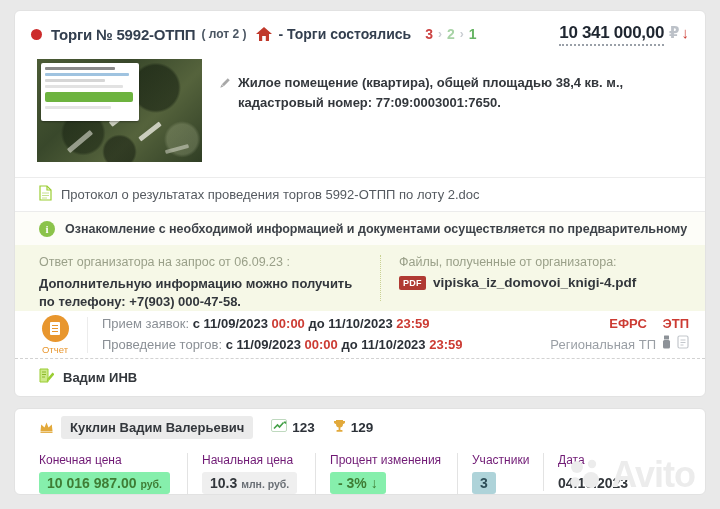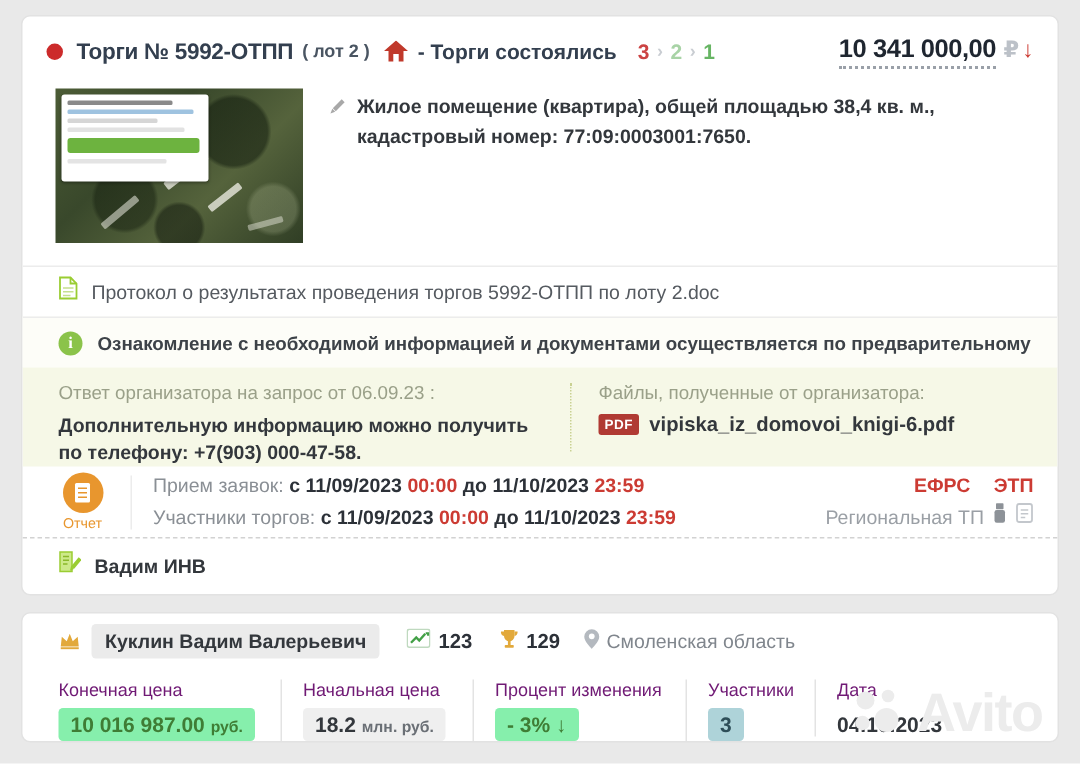--- a/index.html
+++ b/index.html
@@ -36,21 +36,21 @@
   .bld { position:absolute; background:rgba(232,232,222,.8); border-radius:1px; }
   .map-marker { position:absolute; left:86px; top:44px; width:7px; height:7px; border-radius:50%; background:#3f8fd6; border:1px solid #fff; }
   .map-popup { position:absolute; left:4px; top:4px; width:98px; height:58px; background:#fff; border-radius:2px; box-shadow:0 1px 2px rgba(0,0,0,.35); padding:4px; }
   .pl { height:3px; border-radius:1px; margin-bottom:3px; }
   .pl-t { width:70px; background:#8a8a8a; }
   .pl-b { width:84px; background:#9fc3e0; }
   .pl-g1 { width:60px; background:#d6d6d6; }
   .pl-g2 { width:78px; background:#e2e2e2; }
   .p-btn { width:88px; height:10px; background:#6db33f; border-radius:2px; margin-top:4px; }
   .pl-u { width:66px; background:#e4e4e4; margin-top:4px; }
-  .desc { margin-left:16px; padding-top:2px; font-size:13px; line-height:1.55; font-weight:bold; color:#33373c; }
+  .desc { margin-left:16px; padding-top:2px; font-size:13px; line-height:1.55; font-weight:bold; color:#33373c;margin-top:12px; }
   .desc-row1 { display:flex; align-items:flex-start; }
   .desc .pencil { margin:3px 7px 0 0; flex:0 0 auto; }
   .desc-address { margin-top:18px; }
 
   
   .protocol { display:flex; align-items:center; border-top:1px solid #ececec; height:34px; padding:0 16px 0 24px; }
   .protocol .txt { font-size:13px; color:#555a60; margin-left:9px; cursor:pointer; }
 
   
   .notice { display:flex; align-items:center; border-top:1px solid #ececec; height:34px; padding:0 16px 0 24px; background:#fdfdf8; }
@@ -191,21 +191,21 @@
 
   <div class="organizer">
     <div class="org-left">
       <div class="org-title">Ответ организатора на запрос от 06.09.23 :</div>
       <div class="org-text">Дополнительную информацию можно получить по телефону: +7(903) 000-47-58.</div>
     </div>
     <div class="org-right">
       <div class="org-title">Файлы, полученные от организатора:</div>
       <div class="file-row">
         <span class="pdf-badge">PDF</span>
-        <span class="file-name">vipiska_iz_domovoi_knigi-6.pdf</span>
+        <span class="file-name">vipiska_iz_domovoi_knigi-4.pdf</span>
       </div>
     </div>
   </div>
 
   <div class="schedule">
     <div class="report">
       <div class="report-circle">
           <div class="report-doc"></div>
         </div>
       <div class="report-label">Отчет</div>
@@ -213,21 +213,21 @@
     <div class="sch-div"></div>
     <div class="sch-rows">
       <div>
         <span class="sch-label">Прием заявок:</span>
         <span class="sch-date">с 11/09/2023</span>
         <span class="sch-time">00:00</span>
         <span class="sch-date">до 11/10/2023</span>
         <span class="sch-time">23:59</span>
       </div>
       <div>
-        <span class="sch-label">Участники торгов:</span>
+        <span class="sch-label">Проведение торгов:</span>
         <span class="sch-date">с 11/09/2023</span>
         <span class="sch-time">00:00</span>
         <span class="sch-date">до 11/10/2023</span>
         <span class="sch-time">23:59</span>
       </div>
     </div>
     <div class="sch-right">
       <div class="sch-links">
         <span>ЕФРС</span>
         <span class="gap">ЭТП</span>
@@ -290,43 +290,34 @@
       <span>
         <svg width="13" height="14" viewBox="0 0 13 14">
             <path d="M3 1 h7 v4 a3.5 3.5 0 0 1 -7 0 Z" fill="#e2a93b"></path>
             <path d="M1 2 h2 v3 a2.5 2.5 0 0 1 -2 -3 Z M12 2 h-2 v3 a2.5 2.5 0 0 0 2 -3 Z" fill="#e2a93b"></path>
             <rect x="5.6" y="8" width="1.8" height="3" fill="#e2a93b"></rect>
             <rect x="3.5" y="11" width="6" height="1.8" rx="0.5" fill="#e2a93b"></rect>
           </svg>
       </span>
       <span>129</span>
     </span>
-    <span class="region">
-      <span>
-        <svg width="11" height="14" viewBox="0 0 11 14">
-            <path d="M5.5 0.5 a5 5 0 0 1 5 5 c0 3.2 -5 8 -5 8 s-5 -4.8 -5 -8 a5 5 0 0 1 5 -5 Z" fill="#b4b9bf"></path>
-            <circle cx="5.5" cy="5.2" r="1.9" fill="#fff"></circle>
-          </svg>
-      </span>
-      <span>Смоленская область</span>
-    </span>
   </div>
 
   <div class="stats">
     <div class="stat c-final">
       <div class="stat-label">Конечная цена</div>
       <span class="badge badge-green">
         <span>10 016 987.00</span>
         <span class="unit">руб.</span>
       </span>
     </div>
     <div class="stat c-start">
       <div class="stat-label">Начальная цена</div>
       <span class="badge badge-gray">
-        <span>18.2</span>
+        <span>10.3</span>
         <span class="unit">млн. руб.</span>
       </span>
     </div>
     <div class="stat c-pct">
       <div class="stat-label">Процент изменения</div>
       <span class="badge badge-green">
         <span>- 3%</span>
         <span>↓</span>
       </span>
     </div>

